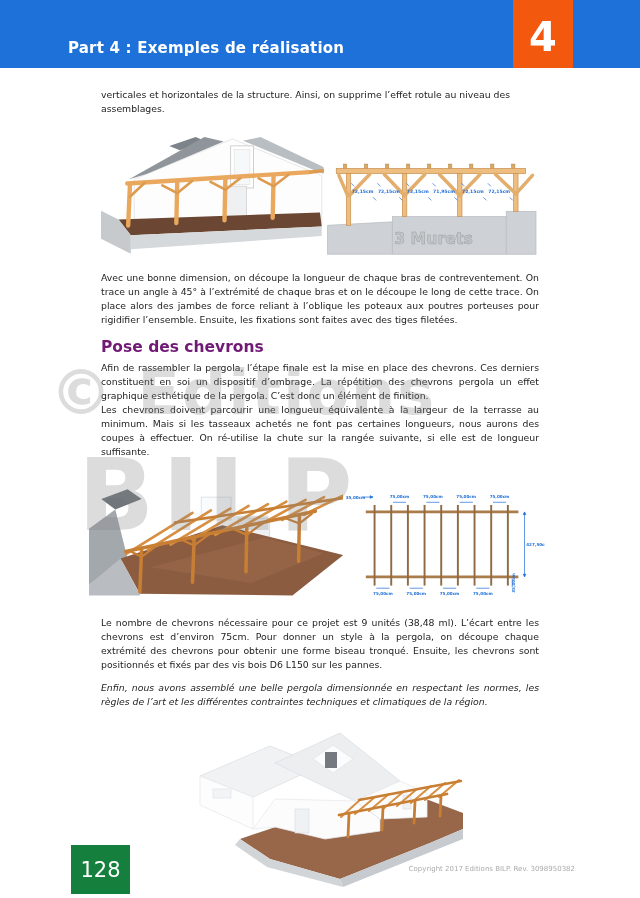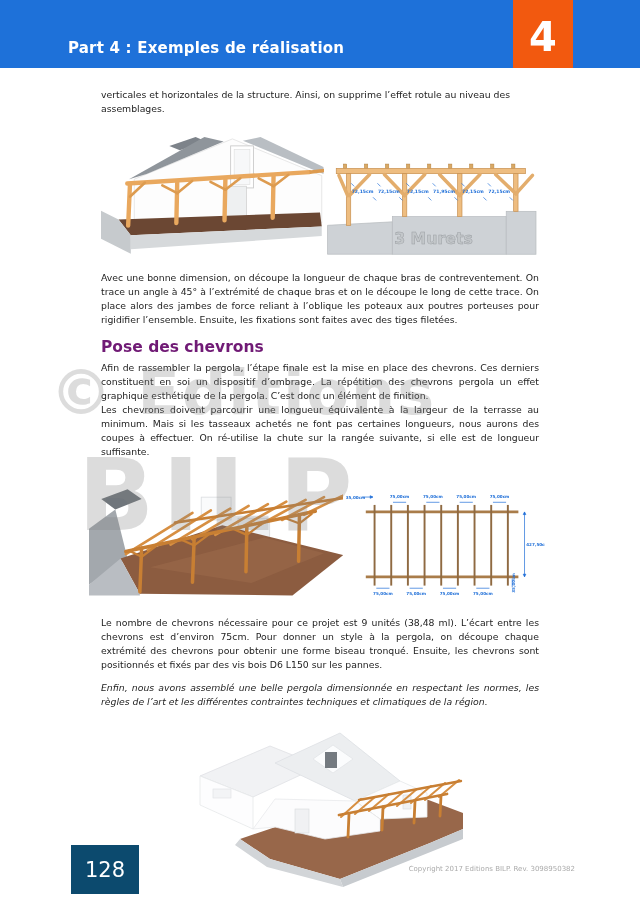--- a/index.html
+++ b/index.html
@@ -40,22 +40,22 @@
   svg { display:block; }
   .dim { font-size:5.2px; font-weight:bold; fill:#1f6fd8; font-family:"DejaVu Sans",sans-serif; }
   .dim-s { font-size:4.7px; font-weight:bold; fill:#1f6fd8; font-family:"DejaVu Sans",sans-serif; }
   
   .watermark { position:absolute; z-index:10; pointer-events:none; font-weight:bold;
     color:rgba(128,128,128,0.28); white-space:nowrap; line-height:1; }
   #wm1 { left:50px; top:362px; font-size:62px; letter-spacing:2px; }
   #wm2 { left:78px; top:446px; font-size:100px; letter-spacing:8px; }
   
   .page-num-box {
-    position:absolute; left:71px; top:845px; width:68px; height:49px;
-    background:#0c4a6e; display:flex; align-items:center; justify-content:center;
+    position:absolute; left:71px; top:845px; width:59px; height:49px;
+    background:#15803d; display:flex; align-items:center; justify-content:center;
   }
   .page-num { color:#ffffff; font-size:21px; font-weight:normal; }
   .copyright {
     position:absolute; right:65px; top:865px; font-size:7px; color:#ababab;
   }
 </style>
 </head>
 <body>
 
 <div class="page">

